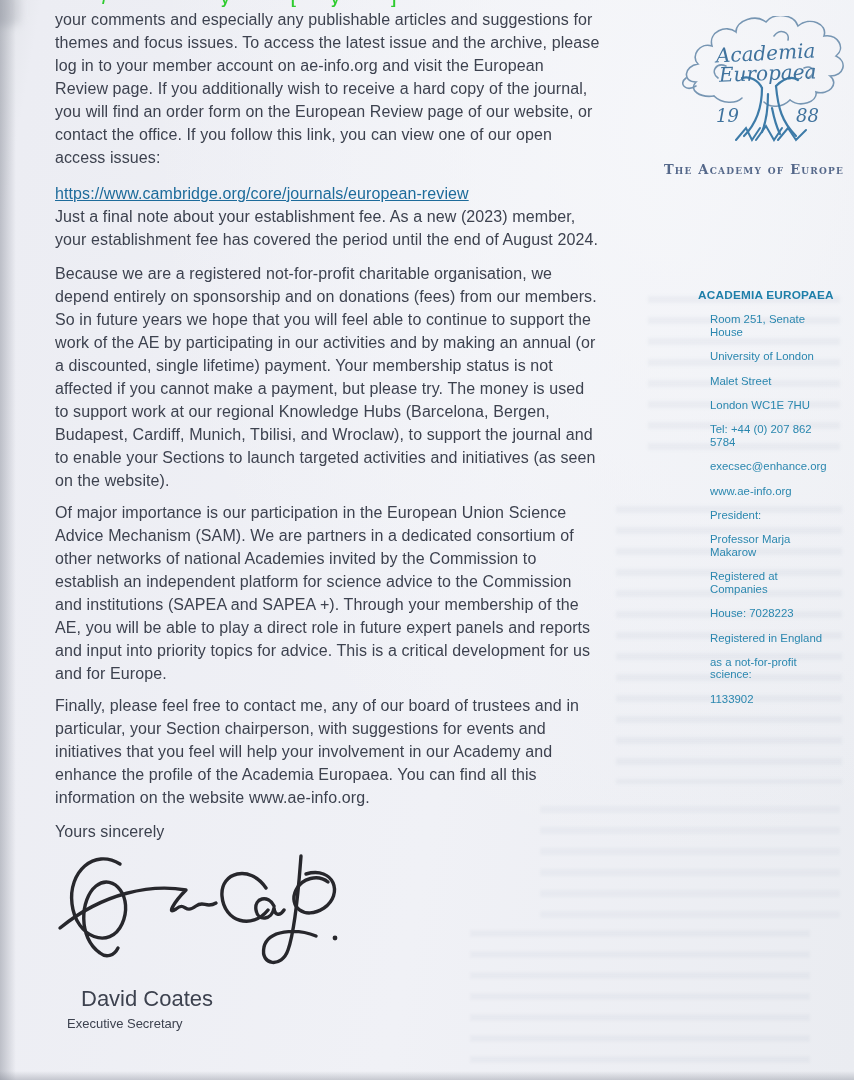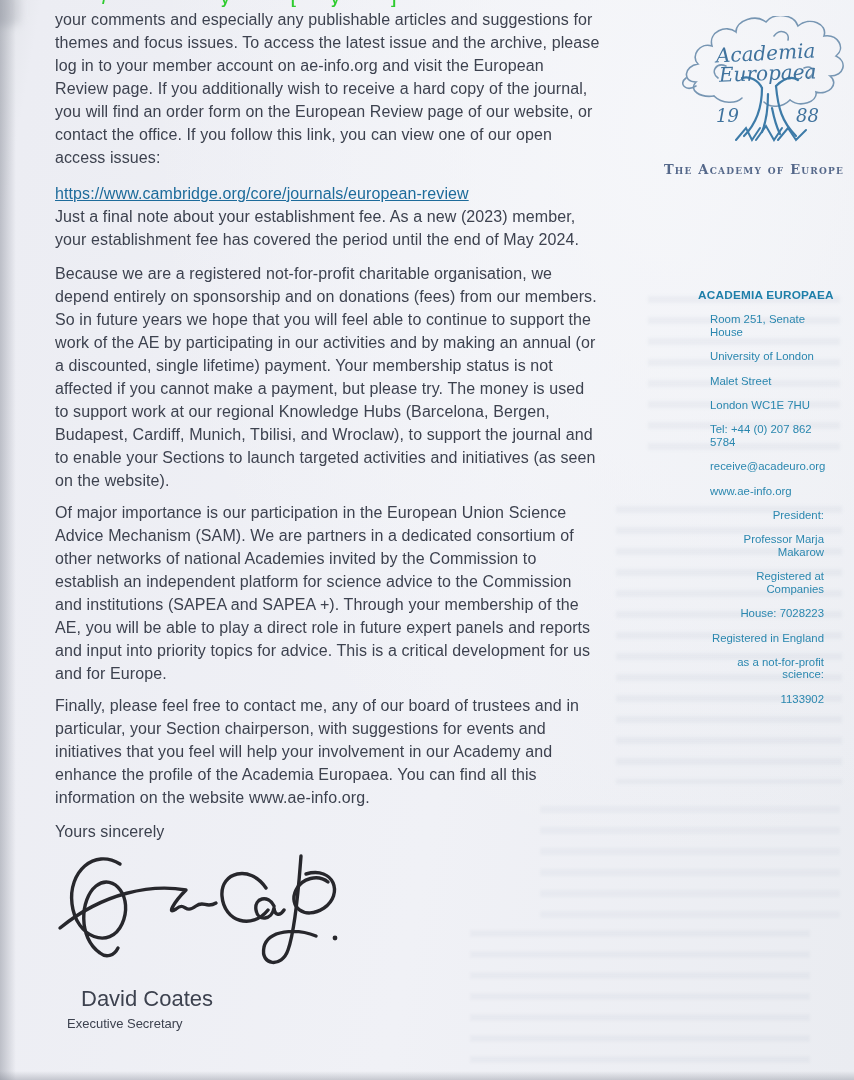--- a/index.html
+++ b/index.html
@@ -59,21 +59,21 @@
   .logo-svg { position:absolute; left:678px; top:16px; }
   .logo-caption { position:absolute; left:664px; top:162px; width:190px; 
                   font-family:"DejaVu Serif", serif; font-variant:small-caps; font-weight:bold;
                   font-size:13px; letter-spacing:1.2px; color:#55688a; }
 
   
   .contact { position:absolute; left:686px; top:277px; width:162px;
              font-size:11.4px; line-height:12.4px; color:#2a87af; }
   .contact-heading { font-weight:bold; font-size:11.8px; letter-spacing:.2px;
                      color:#1e7fa9; margin-bottom:10px; }
-  .contact-group { margin-top:10px;text-align:right; }
+  .contact-group { margin-top:10px; }
   .contact div { margin:12px; }
 </style>
 </head>
 <body>
 
 <div class="page">
 
   <div class="corner-tl"></div>
   <div class="edge-left"></div>
   <div class="edge-bottom"></div>
@@ -87,21 +87,21 @@
       <span>/</span>
       <span>y</span>
       <span>[</span>
       <span>y</span>
       <span>]</span>
     </div>
 
   <div class="letter">
     <p class="p1">your comments and especially any publishable articles and suggestions for themes and focus issues. To access the latest issue and the archive, please log in to your member account on ae-info.org and visit the European Review page. If you additionally wish to receive a hard copy of the journal, you will find an order form on the European Review page of our website, or contact the office. If you follow this link, you can view one of our open access issues:</p>
     <p class="link-line"><a href="#">https://www.cambridge.org/core/journals/european-review</a></p>
-    <p class="p2">Just a final note about your establishment fee. As a new (2023) member, your establishment fee has covered the period until the end of May 2024.</p>
+    <p class="p2">Just a final note about your establishment fee. As a new (2023) member, your establishment fee has covered the period until the end of August 2024.</p>
     <p class="p3">Because we are a registered not-for-profit charitable organisation, we depend entirely on sponsorship and on donations (fees) from our members. So in future years we hope that you will feel able to continue to support the work of the AE by participating in our activities and by making an annual (or a discounted, single lifetime) payment. Your membership status is not affected if you cannot make a payment, but please try. The money is used to support work at our regional Knowledge Hubs (Barcelona, Bergen, Budapest, Cardiff, Munich, Tbilisi, and Wroclaw), to support the journal and to enable your Sections to launch targeted activities and initiatives (as seen on the website).</p>
     <p class="p4">Of major importance is our participation in the European Union Science Advice Mechanism (SAM). We are partners in a dedicated consortium of other networks of national Academies invited by the Commission to establish an independent platform for science advice to the Commission and institutions (SAPEA and SAPEA +). Through your membership of the AE, you will be able to play a direct role in future expert panels and reports and input into priority topics for advice. This is a critical development for us and for Europe.</p>
     <p class="p5">Finally, please feel free to contact me, any of our board of trustees and in particular, your Section chairperson, with suggestions for events and initiatives that you feel will help your involvement in our Academy and enhance the profile of the Academia Europaea. You can find all this information on the website www.ae-info.org.</p>
     <p class="closing">Yours sincerely</p>
   </div>
 
   <svg class="sig-svg" width="300" height="140" viewBox="0 0 300 140">
     <g fill="none" stroke="#27272c" stroke-width="3.4" stroke-linecap="round" stroke-linejoin="round">
       <path d="M66,16 C40,0 14,24 18,56 C22,90 56,102 68,76 C80,50 60,24 42,38 C26,51 24,90 46,105 C52,110 60,108 64,100"></path>
       <path d="M6,80 C50,44 98,36 132,42 C120,54 112,68 122,61 C132,53 130,67 142,58 C150,52 152,61 162,55"></path>
@@ -141,21 +141,21 @@
   <div class="logo-caption">The Academy of Europe</div>
 
   <div class="contact">
     <div class="contact-heading">ACADEMIA EUROPAEA</div>
     <div>
         <div>Room 251, Senate House</div>
         <div>University of London</div>
         <div>Malet Street</div>
         <div>London WC1E 7HU</div>
         <div>Tel: +44 (0) 207 862 5784</div>
-        <div>receive@acadeuro.org</div>
+        <div>execsec@enhance.org</div>
         <div>www.ae-info.org</div>
       </div>
     <div class="contact-group">
         <div>President:</div>
         <div>Professor Marja Makarow</div>
       </div>
     <div class="contact-group">
         <div>Registered at Companies</div>
         <div>House: 7028223</div>
       </div>

